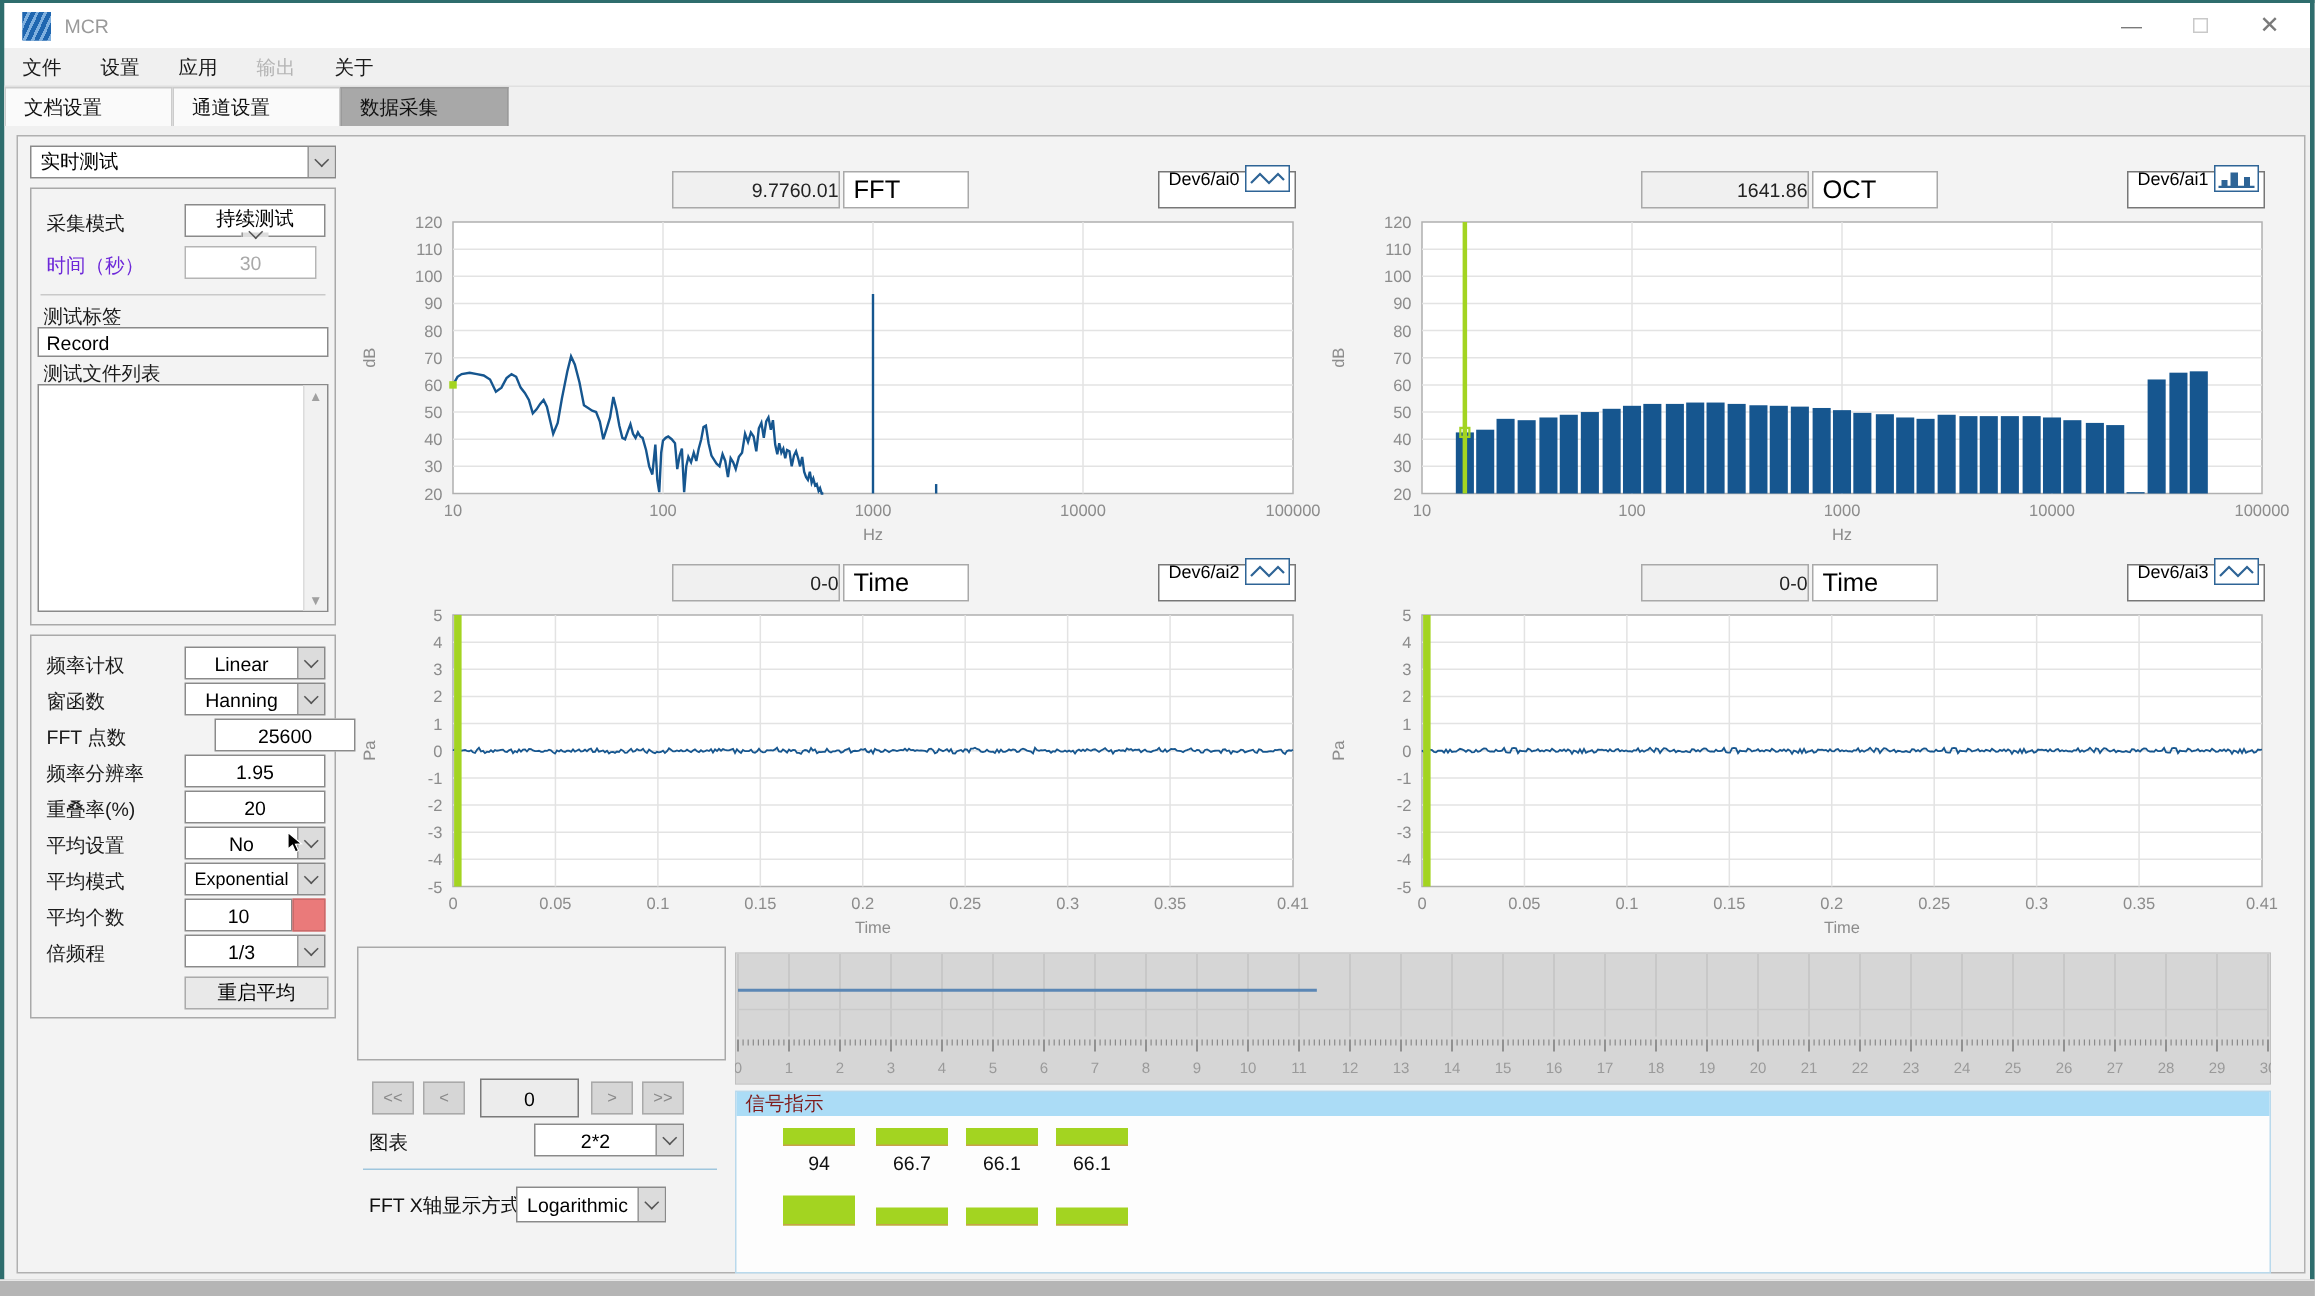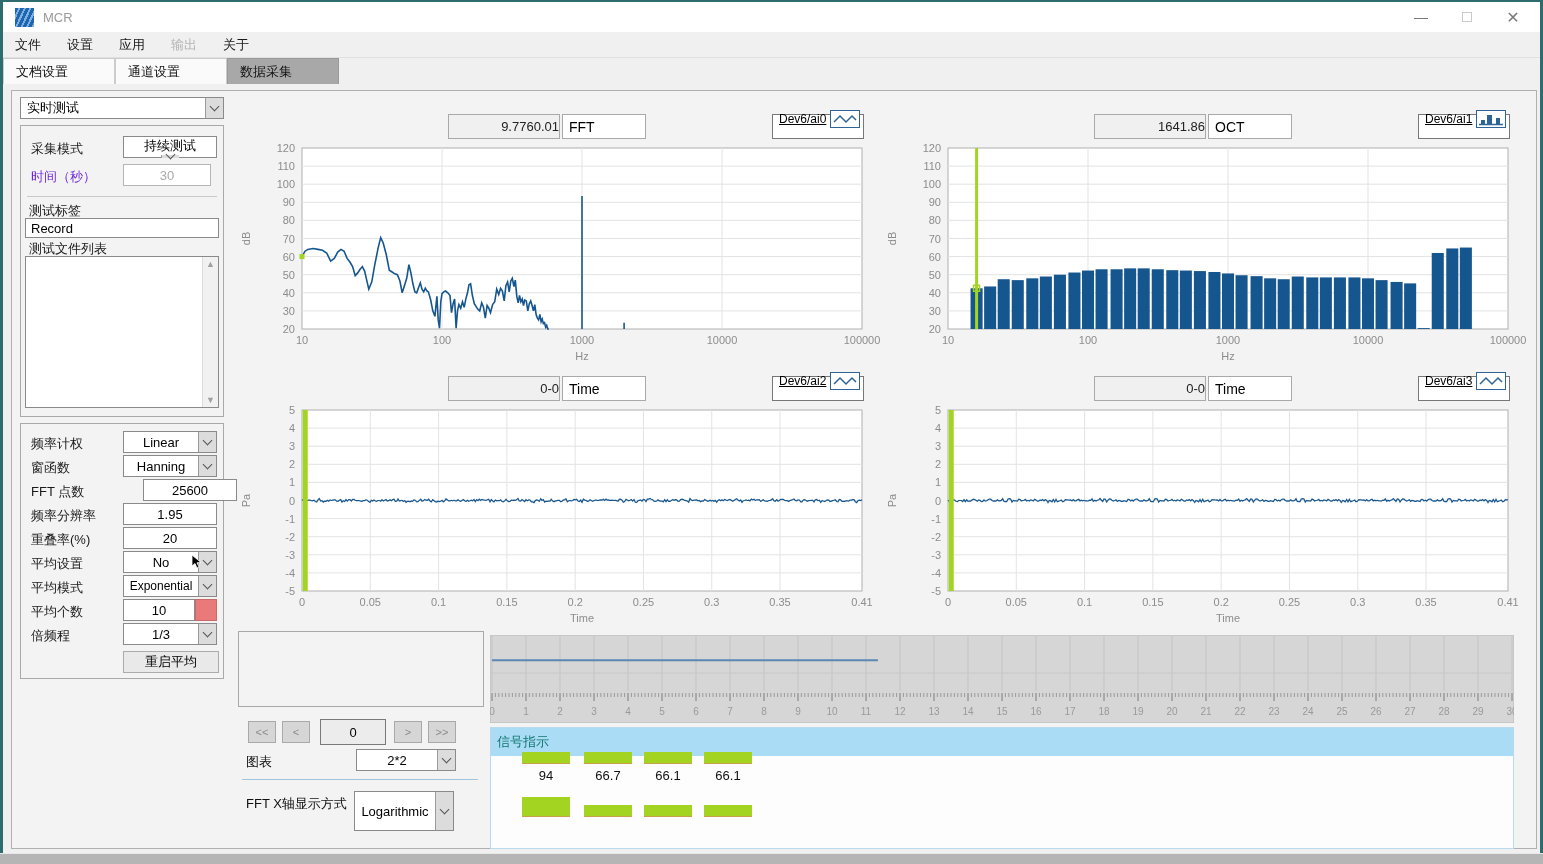--- a/index.html
+++ b/index.html
@@ -73,43 +73,43 @@
   .cursor-icon { position:absolute; left:170px; z-index:5; }
 
   
   .chart-cell { position:absolute; width:646px; height:252px; }
   .c0 { left:224px; top:22px; } .c1 { left:870px; top:22px; }
   .c2 { left:224px; top:284px; } .c3 { left:870px; top:284px; }
   .chart-head { position:absolute; left:0; top:0; width:100%; height:27px; }
   .readout { position:absolute; left:212px; top:1px; width:112px; height:25px; background:#f0f0f0; border:1px solid #a9a9a9;
              display:flex; align-items:center; justify-content:flex-end; font-size:13px; color:#222; }
   .cname { position:absolute; left:326px; top:1px; width:84px; height:25px; background:#fff; border:1px solid #a9a9a9;
-           display:flex; align-items:center; padding-left:6px; font-size:14px; }
+           display:flex; align-items:center; padding-left:6px; font-size:17px; }
   .devbox { position:absolute; left:536px; top:1px; width:92px; height:25px; background:#fff; border:1px solid #777;
-            display:flex; align-items:center; justify-content:space-between; padding:0 3px 16px 6px; font-size:12px;text-decoration:underline; }
+            display:flex; align-items:center; justify-content:space-between; padding:0 3px 16px 6px; font-size:12px; }
   .devicon { width:30px; height:18px; border:1px solid #2e6496; background:#fff; display:flex; align-items:center; justify-content:center; }
   .plot { position:absolute; left:0; top:30px; width:646px; height:222px; }
 
   
   .emptybox { position:absolute; left:226px; top:540px; width:246px; height:76px; background:#f3f3f3; border:1px solid #a9a9a9; }
   .navbtn { position:absolute; top:630px; width:28px; height:22px; background:#d6d6d6; border:1px solid #a9a9a9;
             color:#8a8a8a; font-size:11px; display:flex; align-items:center; justify-content:center; }
   .navval { position:absolute; top:628px; left:308px; width:66px; height:26px; background:#ececec; border:1px solid #7a7a7a;
             display:flex; align-items:center; justify-content:center; font-size:13px; }
   .blabel { position:absolute; font-size:13px; color:#111; }
   .bl-select { position:absolute; width:100px; }
   .sep-blue { position:absolute; left:230px; top:688px; width:236px; height:1px; background:#9fc6dd; }
 
   
   .timeline { position:absolute; left:478px; top:544px; width:1024px; height:88px; }
 
   
   .signal { position:absolute; left:478px; top:636px; width:1024px; height:122px; border:1px solid #b9d9ec; background:#fdfdfd; }
-  .signal-head { position:absolute; left:0; top:0; width:100%; height:28px; background:#abdcf6;
-                 font-size:13px; color:#0f766e; padding-left:6px; display:flex; align-items:center; }
+  .signal-head { position:absolute; left:0; top:0; width:100%; height:16px; background:#abdcf6;
+                 font-size:13px; color:#7f1d1d; padding-left:6px; display:flex; align-items:center; }
   .chan { position:absolute; width:62px; }
   .chan .topbar { margin:0 auto; width:48px; height:12px; background:#a3d421; border-bottom:1px solid #c8a24a; }
   .chan .cval { text-align:center; font-size:13px; color:#111; margin-top:4px; }
   .chan .lvlwrap { height:22px; display:flex; align-items:flex-end; justify-content:center; margin-top:12px; }
   .chan .lvl { width:48px; background:#a3d421; border-bottom:1px solid #c8a24a; }
 
   svg text { font-family:"Liberation Sans", sans-serif; }
 </style>
 </head>
 <body>
@@ -502,21 +502,21 @@
 
       <span class="blabel" style="left:234px; top:662px;">图表</span>
       <div class="select bl-select" style="left:344px; top:658px;">
         <span class="val">2*2</span>
         <span class="btn">
             <span class="chev"></span>
           </span>
       </div>
       <div class="sep-blue"></div>
       <span class="blabel" style="left:234px; top:704px;">FFT X轴显示方式</span>
-      <div class="select bl-select" style="left:342px; top:700px; height:40px;">
+      <div class="select bl-select" style="left:332px; top:700px; height:24px;">
         <span class="val">Logarithmic</span>
         <span class="btn">
             <span class="chev"></span>
           </span>
       </div>
 
       <div class="timeline"><svg width="1024" height="88">
             <rect x="0" y="0" width="1024" height="88" fill="#d6d6d6" stroke="#b9b9b9"></rect>
             <line x1="2" x2="2" y1="1" y2="56" stroke="#c3c3c3"></line>
             <line x1="36" x2="36" y1="1" y2="56" stroke="#c3c3c3"></line>

